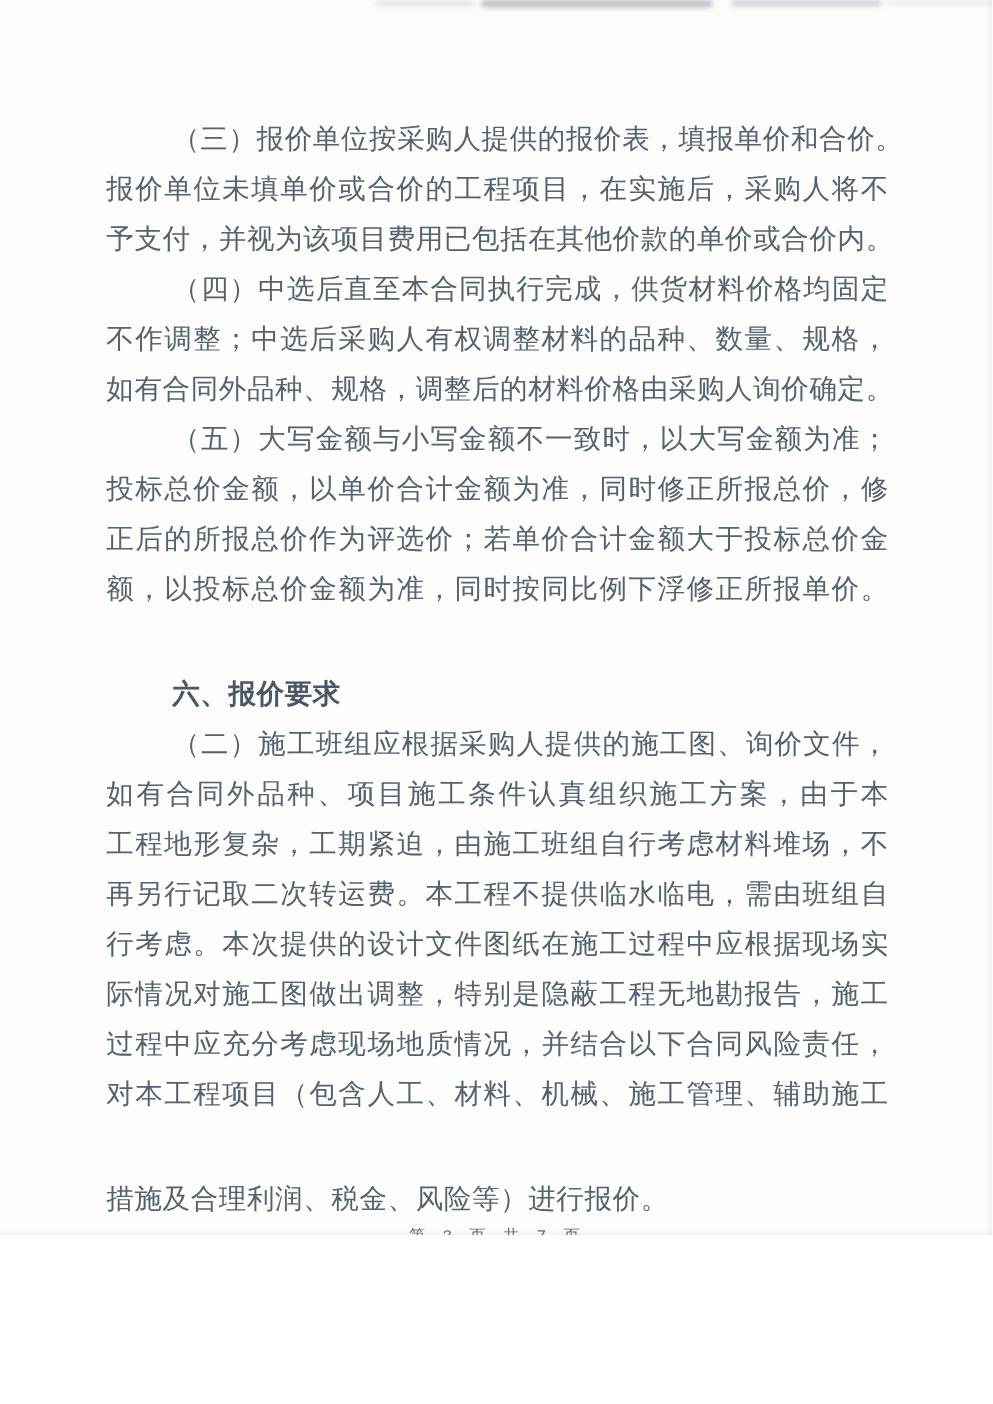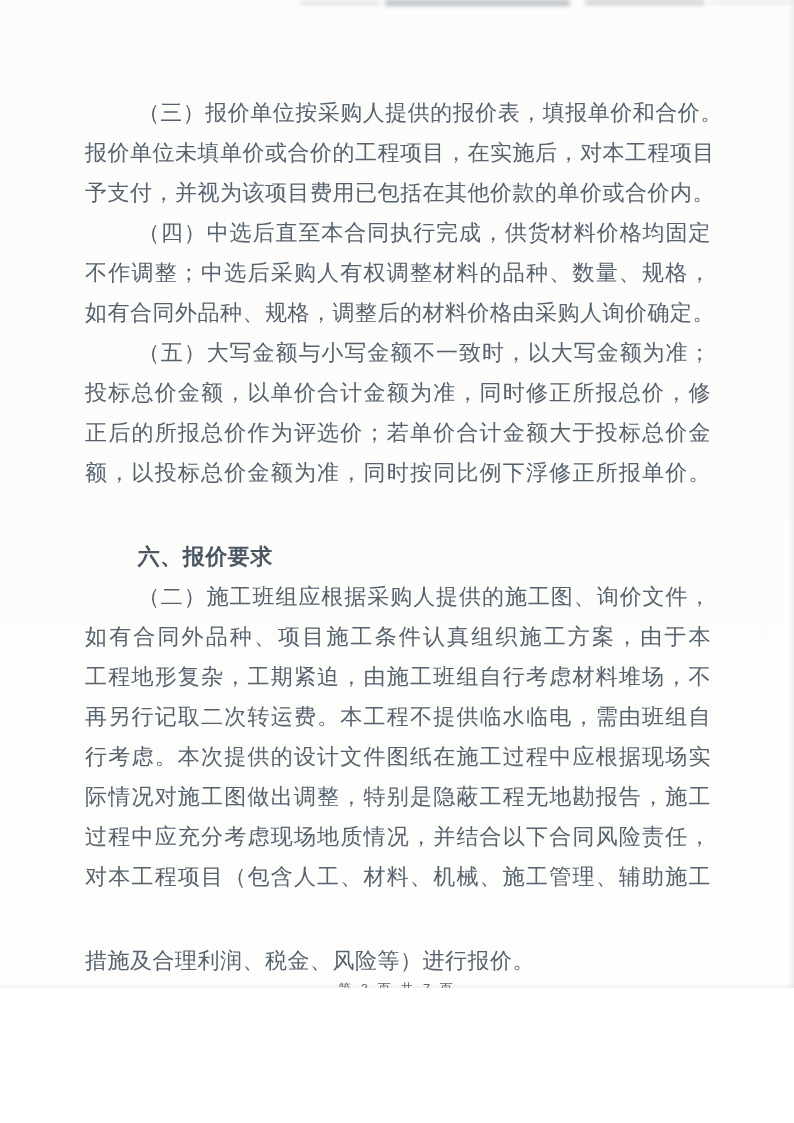--- a/index.html
+++ b/index.html
@@ -6,21 +6,21 @@
     margin: 0;
     padding: 0;
     background: #ffffff;
   }
   .page {
     position: relative;
     width: 794px;
     height: 988px;
     background: linear-gradient(180deg, #fcfcfb 0%, #fdfdfc 100%);
     overflow: hidden;
-    font-family: Liberation Sans, sans-serif;
+    font-family: Liberation Mono, monospace;
   }
   
   .scan-artifact {
     position: absolute;
     background: #8a9199;
     opacity: 0.55;
     filter: blur(2px);
     border-radius: 2px;
   }
   .scan-artifact.a1 { left: 385px; top: 0; width: 185px; height: 6px; }
@@ -85,21 +85,21 @@
 
   <div class="scan-artifact a1"></div>
   <div class="scan-artifact a2"></div>
   <div class="scan-artifact a3"></div>
   <div class="scan-artifact a4"></div>
   <div class="scan-edge-right"></div>
   <div class="scan-edge-bottom"></div>
 
   <div class="content">
     <div class="line indent">（三）报价单位按采购人提供的报价表，填报单价和合价。</div>
-    <div class="line">报价单位未填单价或合价的工程项目，在实施后，对本工程项目</div>
+    <div class="line">报价单位未填单价或合价的工程项目，在实施后，采购人将不</div>
     <div class="line">予支付，并视为该项目费用已包括在其他价款的单价或合价内。</div>
     <div class="line indent">（四）中选后直至本合同执行完成，供货材料价格均固定</div>
     <div class="line">不作调整；中选后采购人有权调整材料的品种、数量、规格，</div>
     <div class="line">如有合同外品种、规格，调整后的材料价格由采购人询价确定。</div>
     <div class="line indent">（五）大写金额与小写金额不一致时，以大写金额为准；</div>
     <div class="line">投标总价金额，以单价合计金额为准，同时修正所报总价，修</div>
     <div class="line">正后的所报总价作为评选价；若单价合计金额大于投标总价金</div>
     <div class="line">额，以投标总价金额为准，同时按同比例下浮修正所报单价。</div>
     <div class="line indent short bold">六、报价要求</div>
     <div class="line indent">（二）施工班组应根据采购人提供的施工图、询价文件，</div>

